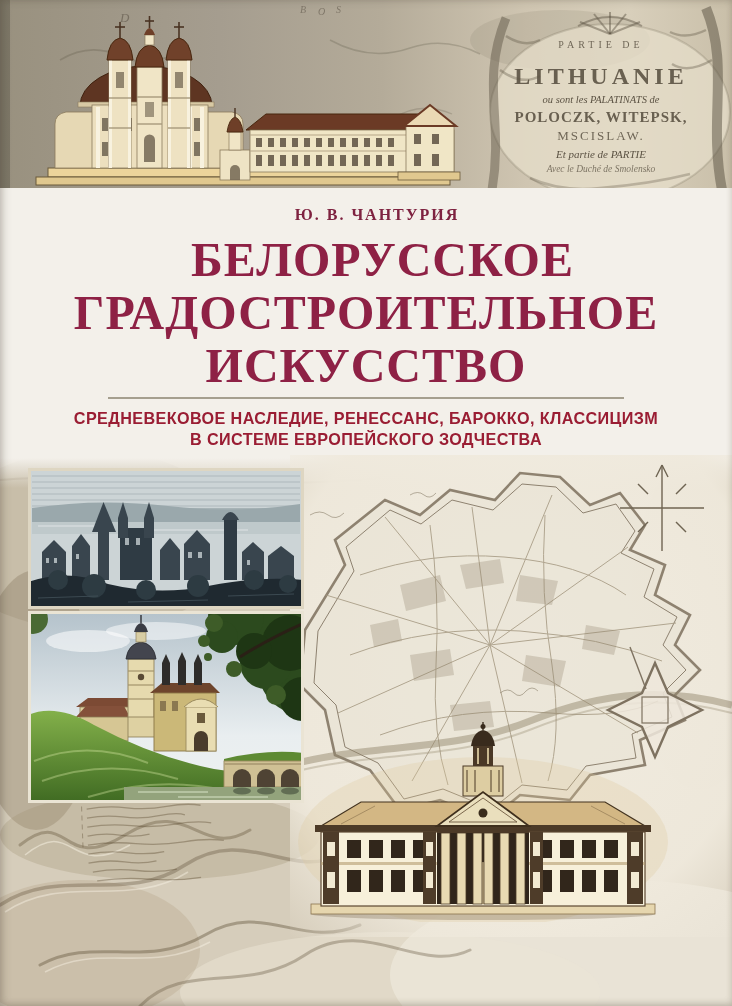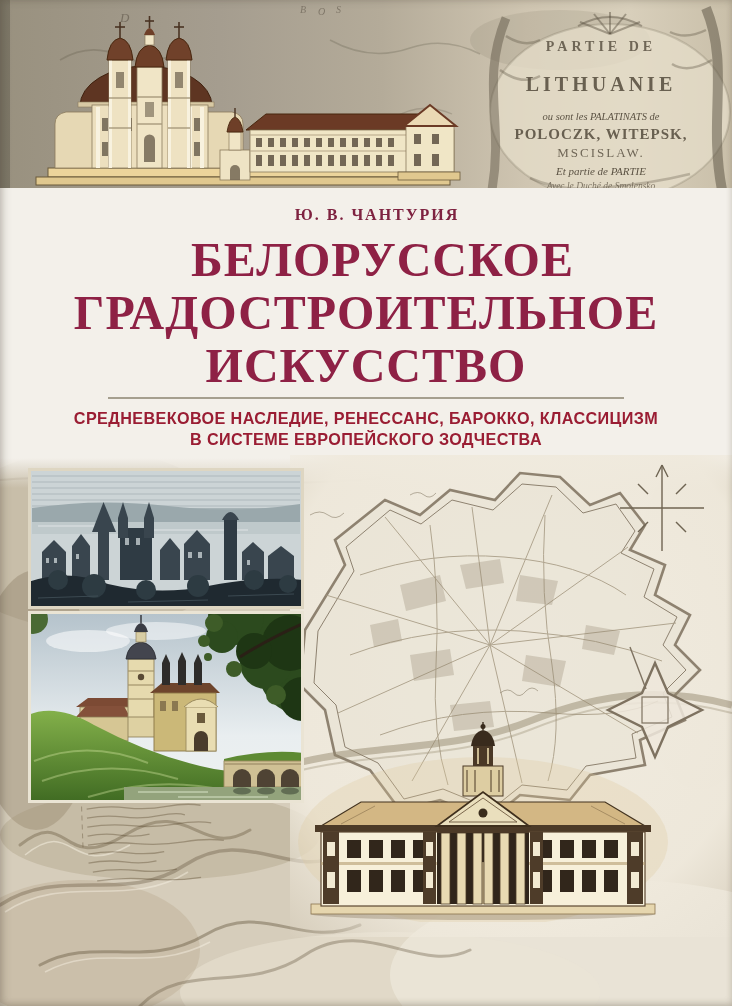--- a/index.html
+++ b/index.html
@@ -14,22 +14,22 @@
   
   .texture{left:0;top:0;width:732px;height:1006px;z-index:1;}
   
   .top-band{left:0;top:0;width:732px;height:190px;z-index:2;
     background:linear-gradient(90deg,#99917f 0%,#a59d8f 30%,#b4ab99 52%,#cfc5b1 72%,#d8cfbb 86%,#c9bfa9 100%);
     box-shadow:0 2px 5px rgba(60,50,40,.35);}
   .band-art{left:0;top:0;width:732px;height:190px;}
   .church-art{left:18px;top:2px;width:450px;height:188px;}
   .cartouche{left:470px;top:40px;width:262px;text-align:center;color:#5c5344;
     font-family:"Liberation Serif",serif;line-height:1.05;}
-  .c1{font-size:14px;letter-spacing:4px;margin-bottom:19px;opacity:.85;font-weight:bold;}
-  .c2{font-size:20px;letter-spacing:4px;margin-bottom:16px;font-weight:bold;opacity:.9;}
+  .c1{font-size:10px;letter-spacing:4px;margin-bottom:13px;opacity:.85;}
+  .c2{font-size:24px;letter-spacing:4px;margin-bottom:5px;font-weight:bold;opacity:.9;}
   .c3{font-size:10.5px;font-style:italic;margin-bottom:5px;}
   .c4{font-size:15px;letter-spacing:1px;font-weight:bold;margin-bottom:4px;opacity:.9;}
   .c5{font-size:13px;letter-spacing:2px;font-weight:normal;margin-bottom:6px;opacity:.85;}
   .c6{font-size:11px;font-style:italic;margin-bottom:4px;}
   .c7{font-size:9.5px;font-style:italic;opacity:.75;}
   .faint-letter{position:absolute;font-family:"Liberation Serif",serif;font-style:italic;
     color:rgba(70,62,50,.45);}
   .fl-d{left:120px;top:10px;font-size:13px;}
   .fl-b{left:300px;top:4px;font-size:10px;}
   .fl-o{left:318px;top:6px;font-size:10px;}

